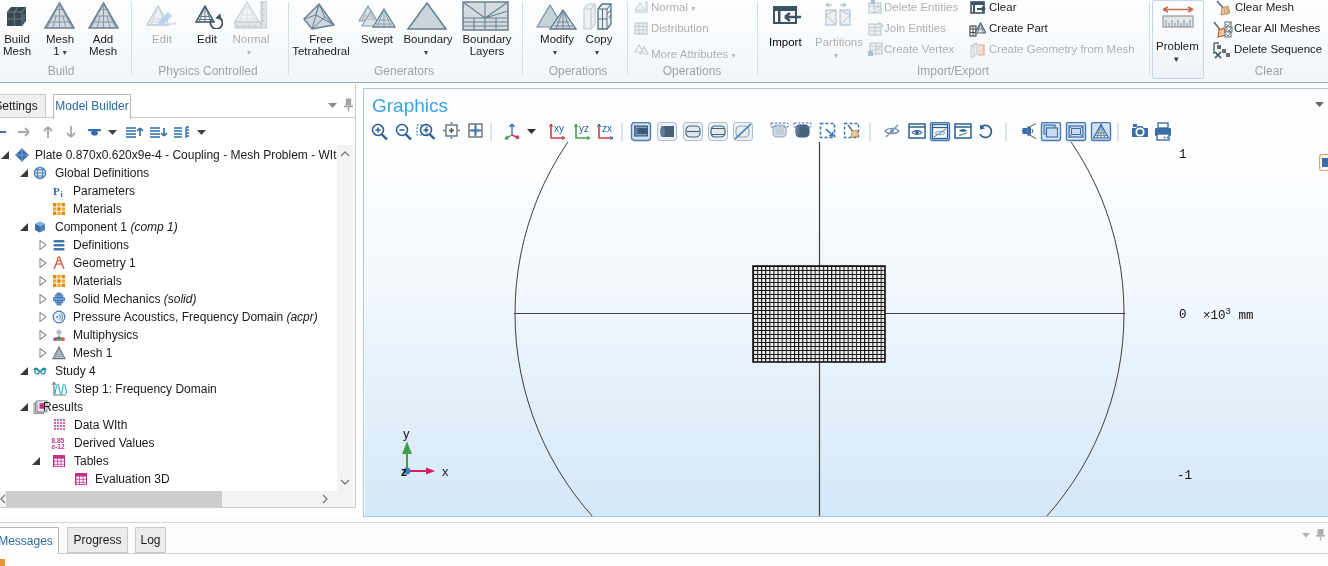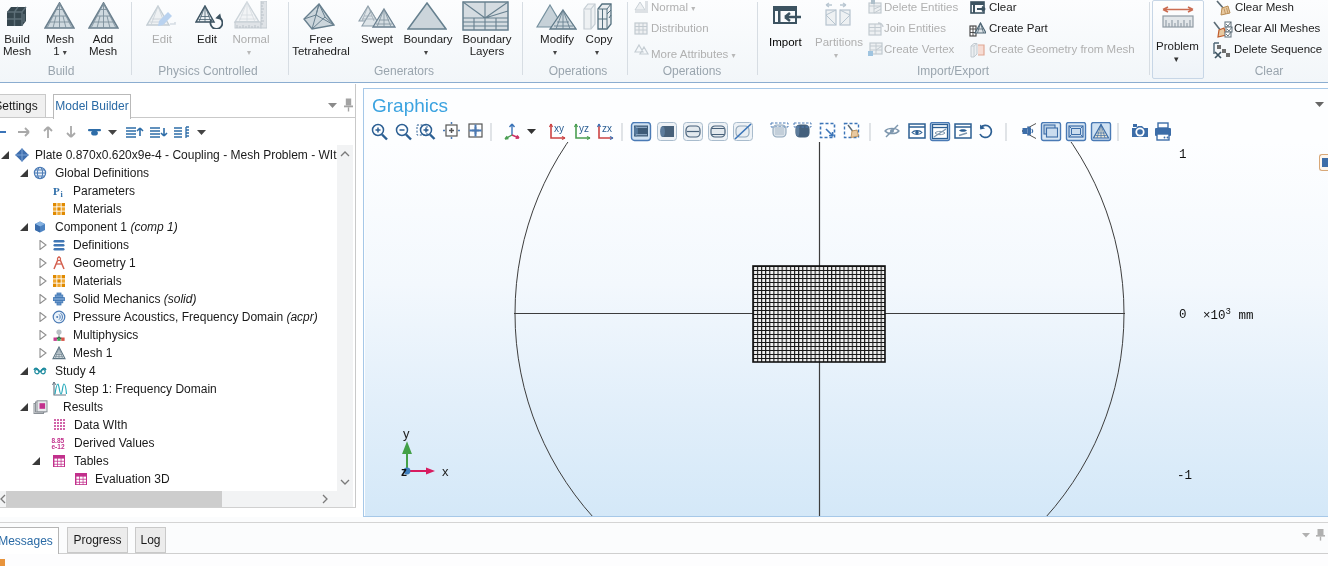--- a/index.html
+++ b/index.html
@@ -473,21 +473,21 @@
             <path d="M8 1 L8 9 L0 9 Z" fill="#3a3a3a"></path>
           </svg>
       <svg class="ticon" style="left:33px;width:15px;height:15px" viewBox="0 0 15 15">
             <g stroke="#8a9096" fill="#e8eaec" stroke-width="1">
               <rect x="1" y="3.5" width="9.5" height="10"></rect>
               <rect x="2.5" y="2" width="9.5" height="10"></rect>
               <rect x="4" y="0.8" width="10" height="11"></rect>
             </g>
             <rect x="6.5" y="3.2" width="5.6" height="5.6" fill="#c2308c"></rect>
           </svg>
-      <span class="txt" style="left:63px">Results</span>
+      <span class="txt" style="left:43px">Results</span>
         </div>
     <div class="trow" style="top:271px">
       <svg class="ticon" style="left:53px" viewBox="0 0 14 14">
             <g fill="#c2308c">
               <circle cx="2" cy="2" r="1"></circle>
               <circle cx="5" cy="2" r="1"></circle>
               <circle cx="8" cy="2" r="1"></circle>
               <circle cx="11" cy="2" r="1"></circle>
               <circle cx="2" cy="5" r="1"></circle>
               <circle cx="5" cy="5" r="1"></circle>

